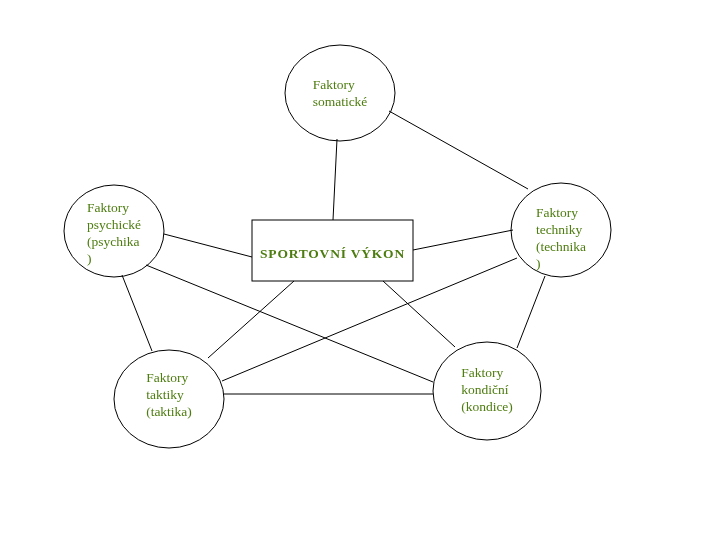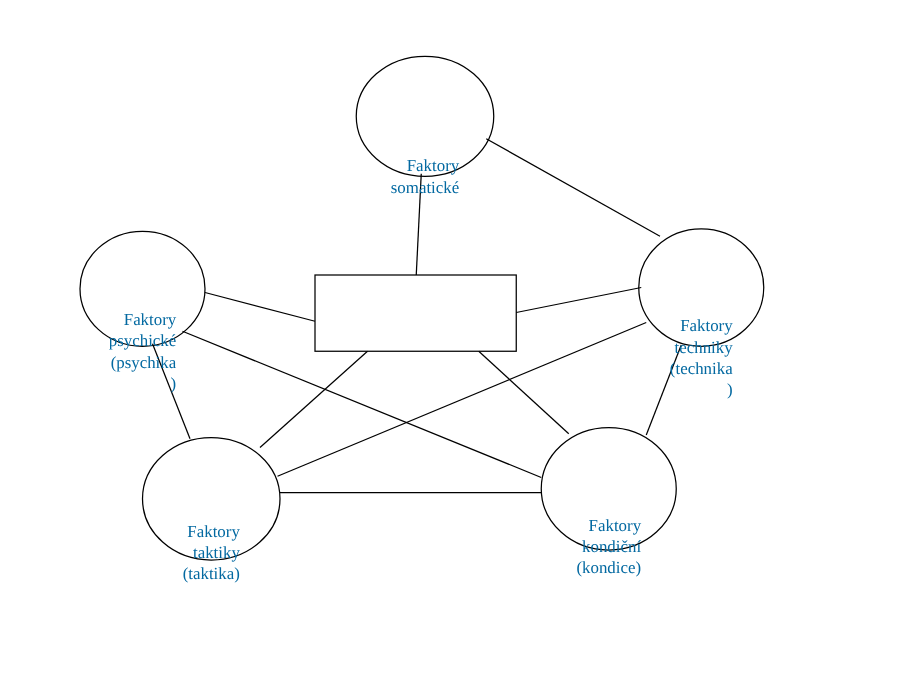--- a/index.html
+++ b/index.html
@@ -28,25 +28,24 @@
     left: 0;
     top: 0;
     width: 720px;
     height: 540px;
     pointer-events: none;
   }
   .node-label {
     position: absolute;
     transform: translate(-50%, -50%);
     white-space: pre-line;
-    text-align: right;
+    text-align: left;
     font-size: 13.5px;
     line-height: 17px;
-    color: #0369a1;
-    margin-top: 48px;
+    color: #4d7c0f;
   }
   .node-label-bold {
     font-weight: bold;
     letter-spacing: 0.8px;
     font-size: 13.5px;
   }
 </style>
 </head>
 <body>
 
@@ -74,20 +73,21 @@
         <line x1="545" y1="276" x2="517" y2="348" stroke="#000000" stroke-width="1"></line>
       </g>
   </svg>
   <div class="labels-layer">
       <div class="node-label" style="left: 340px; top: 93px;">Faktory
 somatické</div>
       <div class="node-label" style="left: 114px; top: 233px;">Faktory
 psychické
 (psychika
 )</div>
+      <div class="node-label node-label-bold" style="left: 332.5px; top: 252.5px;">SPORTOVNÍ VÝKON</div>
       <div class="node-label" style="left: 561px; top: 238px;">Faktory
 techniky
 (technika
 )</div>
       <div class="node-label" style="left: 169px; top: 394px;">Faktory
 taktiky
 (taktika)</div>
       <div class="node-label" style="left: 487px; top: 389px;">Faktory
 kondiční
 (kondice)</div>

